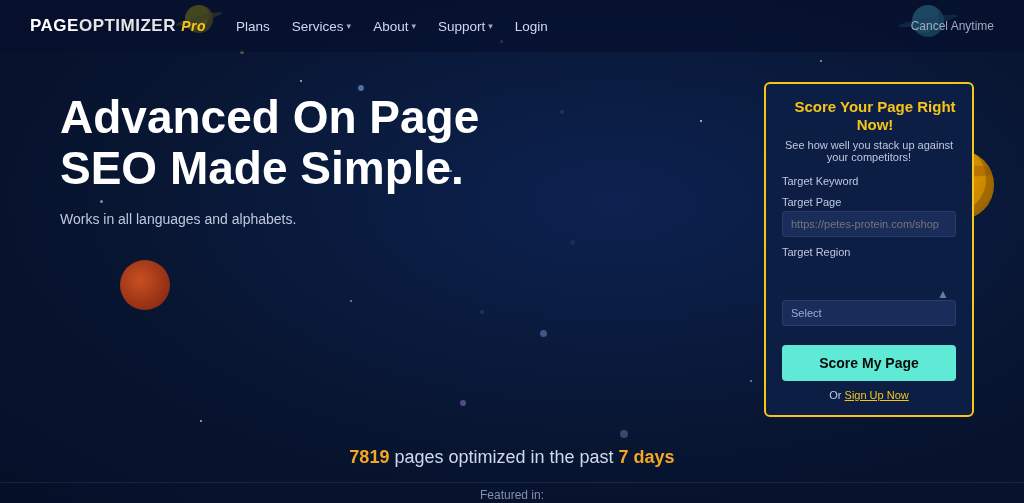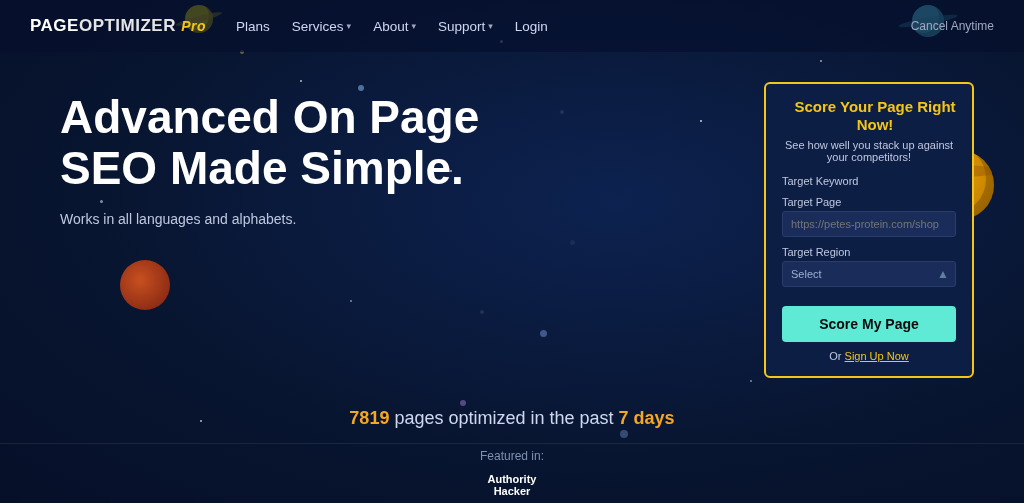--- a/index.html
+++ b/index.html
@@ -249,20 +249,21 @@
     .form-select {
       width: 100%;
       padding: 6px 24px 6px 8px;
       background: #1a2d5a;
       border: 1px solid #2a3d6a;
       border-radius: 3px;
       color: #9ab0d0;
       font-size: 11px;
       outline: none;
       appearance: none;
+      margin-top: 39px;
     }
 
     .select-arrow {
       position: absolute;
       right: 7px;
       top: 50%;
       transform: translateY(-50%);
       color: #6080a0;
       font-size: 12px;
       pointer-events: none;

